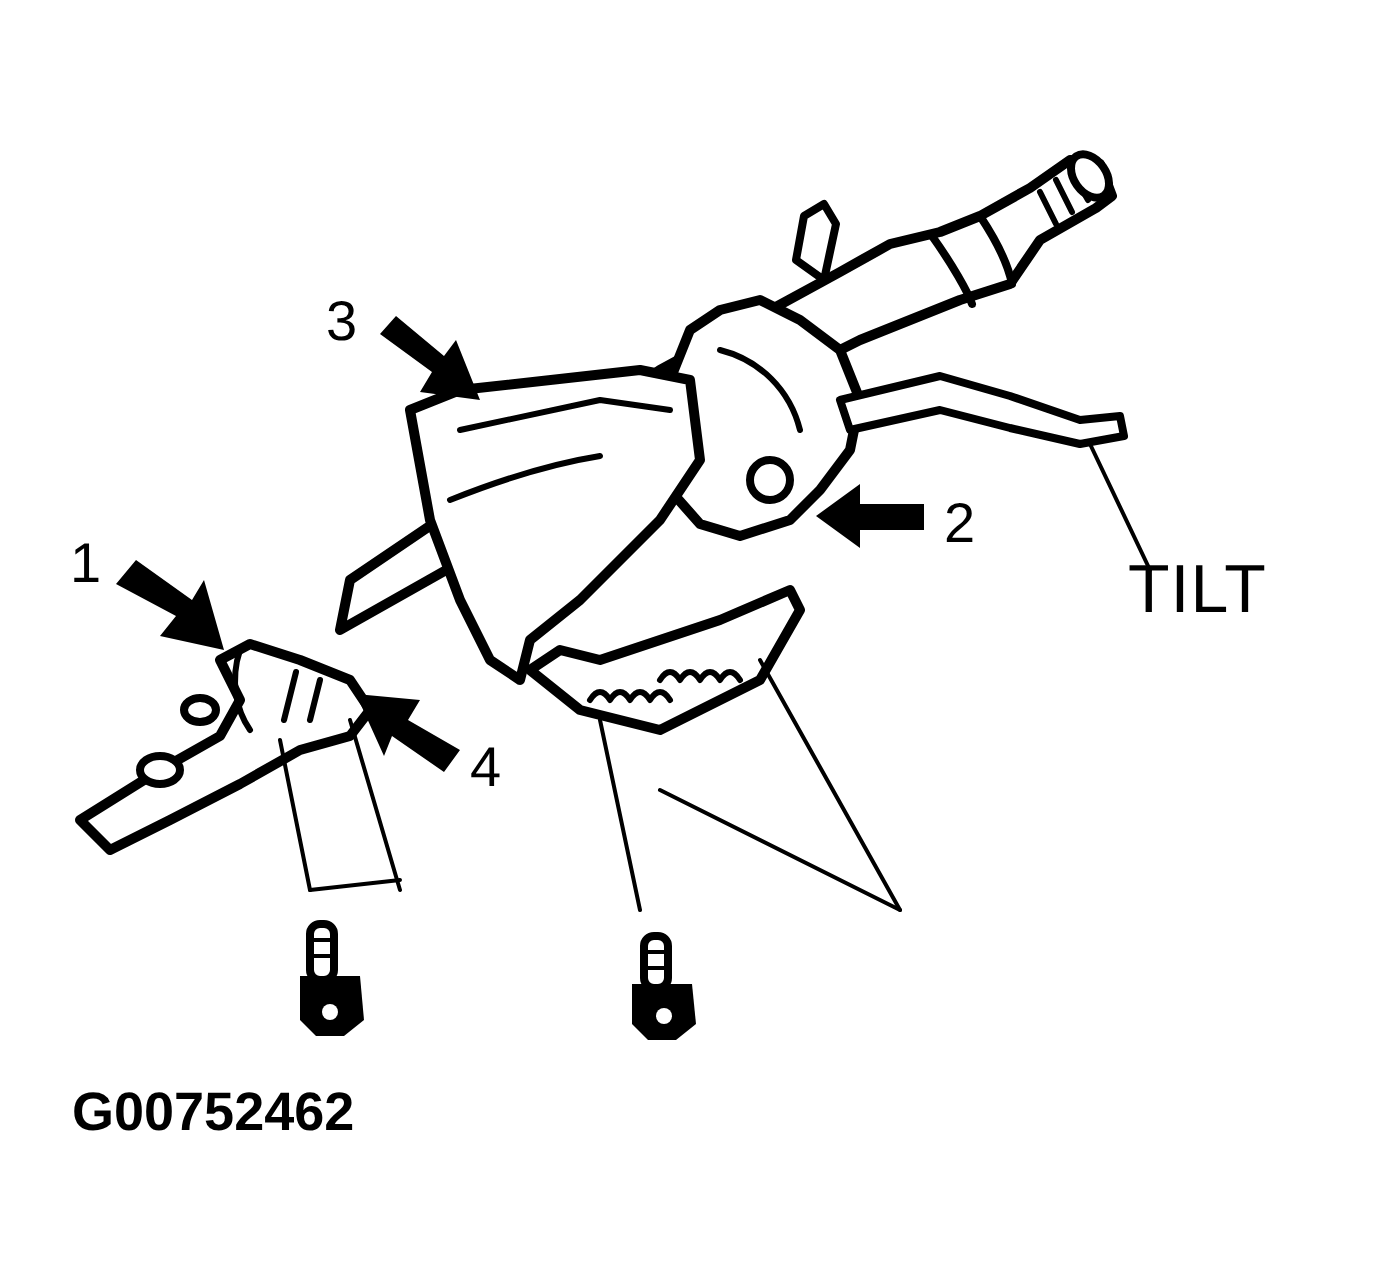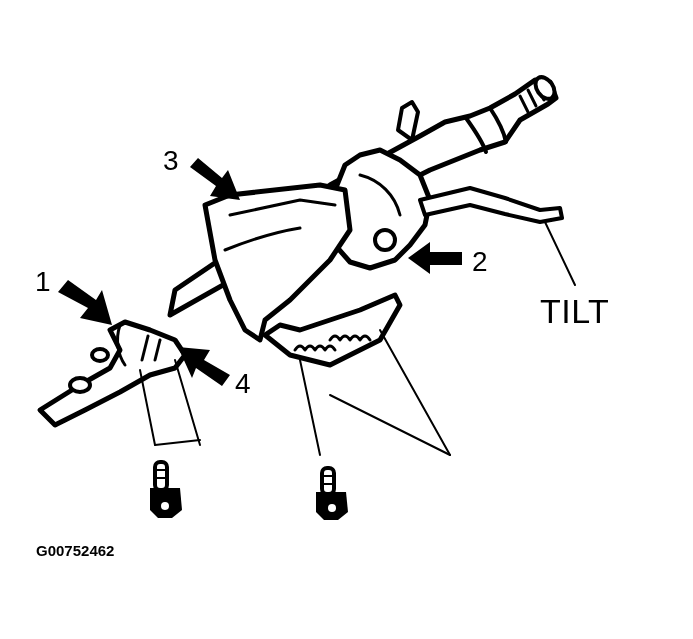--- a/index.html
+++ b/index.html
@@ -1,21 +1,21 @@
 <!DOCTYPE html>
 <html><head>
 <meta charset="utf-8">
 <style>
   html, body { margin: 0; padding: 0; background: #ffffff; }
   body { width: 693px; height: 639px; position: relative; overflow: hidden; font-family: "Liberation Sans", sans-serif; }
   #stage { position: absolute; left: 0; top: 0; width: 693px; height: 639px; }
   .label { position: absolute; color: #000; font-family: "Liberation Sans", sans-serif; line-height: 1; }
   .callout-num { font-size: 28px; }
   .side-label { font-size: 34px; letter-spacing: 0.5px; }
-  .figure-id { font-size: 15px; font-weight: bold; }
+  .figure-id { font-size: 27px; font-weight: bold; }
   svg .ink { stroke: #000; fill: none; stroke-linecap: round; stroke-linejoin: round; }
   svg .fillw { fill: #fff; }
   svg .fillk { fill: #000; }
 </style>
 </head>
 <body>
 
 <div id="stage">
   <svg width="693" height="639" viewBox="0 0 693 639">
 
@@ -103,17 +103,17 @@
     </g>
   </svg>
 
   
   <div class="label callout-num" style="left:35px; top:268px;">1</div>
   <div class="label callout-num" style="left:472px; top:248px;">2</div>
   <div class="label callout-num" style="left:163px; top:147px;">3</div>
   <div class="label callout-num" style="left:235px; top:370px;">4</div>
 
   
-  <div class="label side-label" style="left:540px; top:278px;margin-top:16px;">TILT</div>
+  <div class="label side-label" style="left:564px; top:278px;">TILT</div>
 
   
   <div class="label figure-id" style="left:36px; top:543px;">G00752462</div>
 </div>
 
 </body></html>

